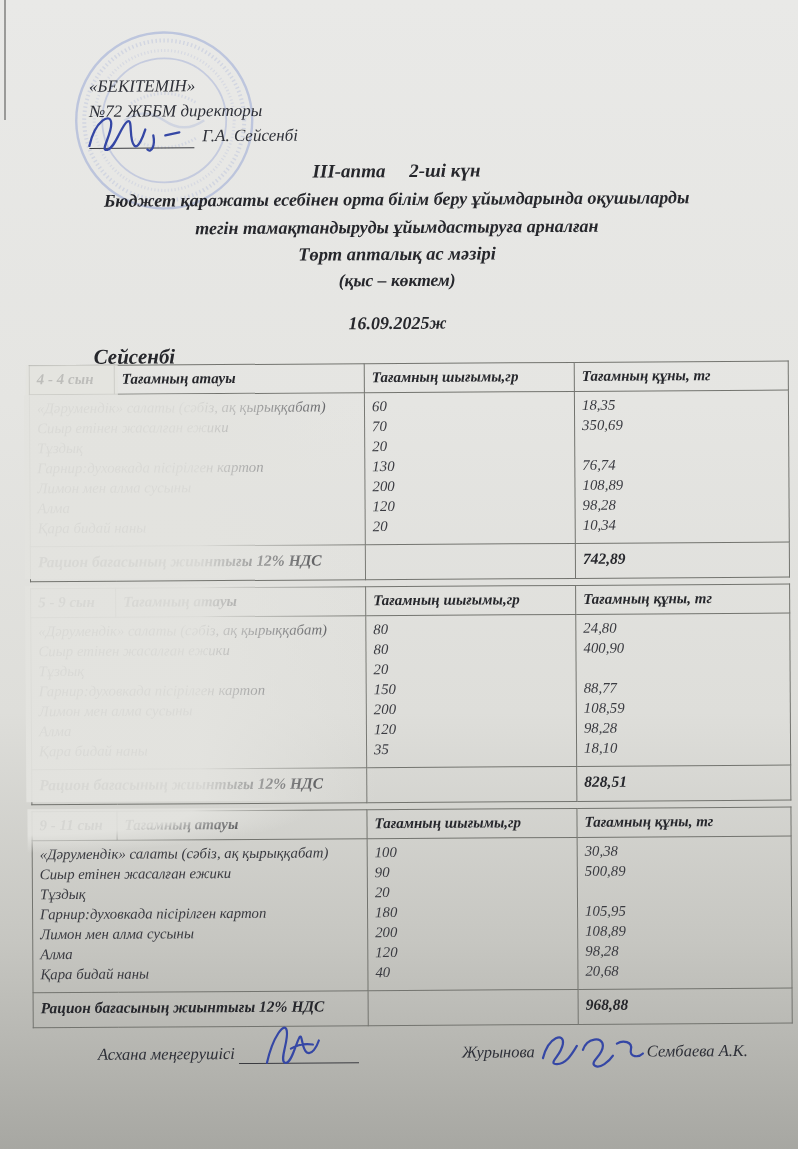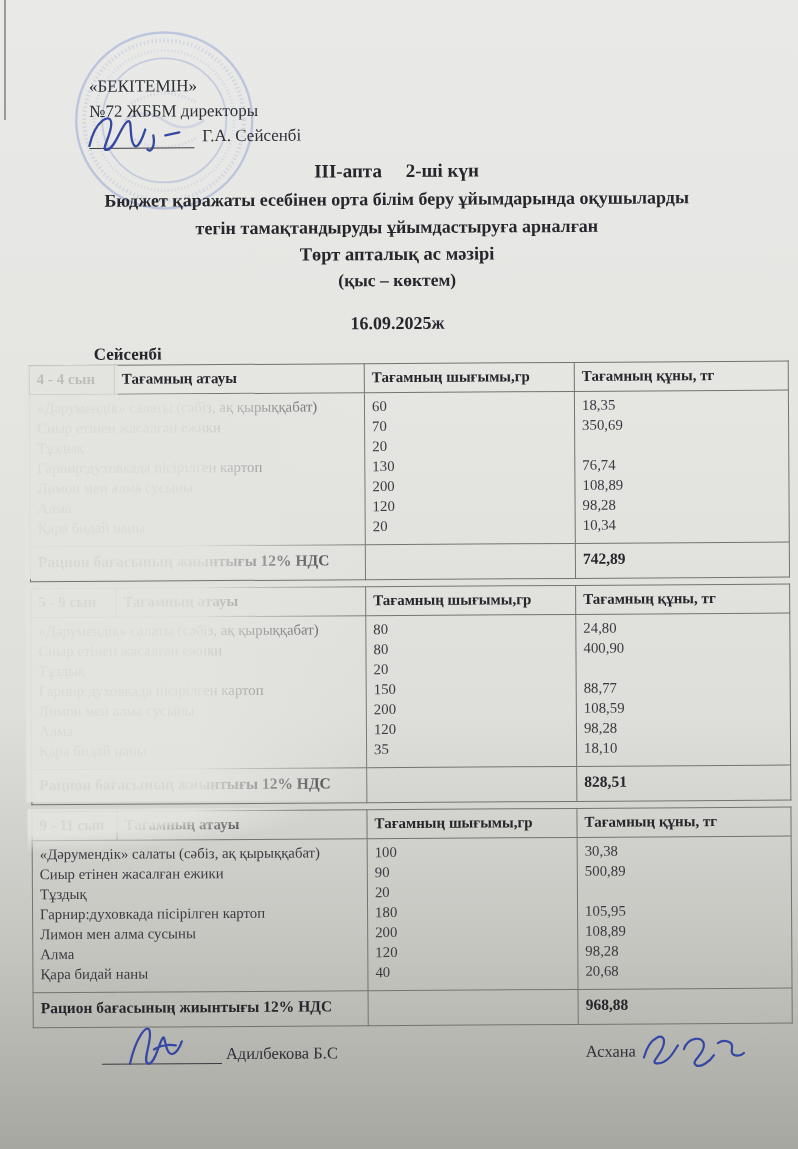--- a/index.html
+++ b/index.html
@@ -4,20 +4,21 @@
 <style>
   html,body{margin:0;padding:0;}
   body{
     width:798px;height:1149px;overflow:hidden;
     font-family:"Liberation Serif", serif;
     background:#b9b9b4;
   }
   .photo{
     position:relative;width:798px;height:1149px;overflow:hidden;
     background:linear-gradient(180deg,#e9e9e7 0%,#e5e5e2 35%,#dededa 62%,#c6c6c1 82%,#a7a7a2 100%);
+    font-style:italic;
   }
   .photo::before{ 
     content:"";position:absolute;left:4px;top:0;width:2px;height:120px;
     background:rgba(60,60,58,.45);filter:blur(.5px);
   }
   .content{position:absolute;inset:0;transform:rotate(-0.35deg);color:#33343a;}
 
   
   .stamp{position:absolute;left:72px;top:24px;width:190px;height:190px;opacity:.55;pointer-events:none;}
 
@@ -27,21 +28,21 @@
   .sig-slot{position:relative;width:105px;border-bottom:1.6px solid #3a3b40;height:22px;margin-right:8px;}
   .sig-slot svg{position:absolute;left:-8px;bottom:-10px;}
 
   
   .title-block{position:absolute;left:0;top:160px;width:100%;text-align:center;font-weight:bold;color:#26272c;}
   .title-block .t1{font-size:19px;white-space:pre-wrap;}
   .title-block .t2,.title-block .t3{font-size:18px;margin-top:7px;}
   .title-block .t4{font-size:18.5px;margin-top:6px;}
   .title-block .t5{font-size:17.5px;margin-top:5px;}
   .date-line{position:absolute;left:0;top:313px;width:100%;text-align:center;font-weight:bold;font-size:18px;color:#26272c;}
-  .weekday{position:absolute;left:95px;top:343px;font-weight:bold;font-size:17px;color:#26272c;}
+  .weekday{position:absolute;left:95px;top:343px;font-weight:bold;font-size:21px;color:#26272c;}
 
   
   .tables-wrap{position:absolute;left:30px;top:363px;width:760px;}
   .twrap{position:relative;margin-bottom:6px;}
   table.menu{border-collapse:collapse;width:100%;table-layout:fixed;}
   table.menu th, table.menu td{border:1px solid #73746f;}
   table.menu th{
     text-align:left;font-size:15px;font-weight:bold;color:#26272c;
     padding:5px 7px 6px 7px;
   }
@@ -271,29 +272,30 @@
             <td>968,88</td>
           </tr>
         </tbody>
           </table>
         <div class="wash wash-t3"></div>
       </div>
 
     </div>
 
     <div class="footer">
+      <span>Асхана меңгерушісі</span>
       <span class="fs1">
         <svg width="80" height="52" viewBox="0 0 80 52">
           <path class="ink" stroke-width="2.2" d="M10 44 C 16 18, 28 2, 30 12 C 32 22, 22 42, 28 44 C 34 46, 38 28, 42 20 C 46 12, 44 30, 50 34 C 55 37, 60 28, 62 22 M34 30 q 10 -6 22 -4"></path>
         </svg>
       </span>
-      <span>Адилбекова Б.С</span>
       <span class="gap"></span>
-      <span>Асхана</span>
+      <span>Журынова</span>
       <span class="fs2">
         <svg width="108" height="50" viewBox="0 0 108 50">
           <path class="ink" stroke-width="2.2" d="M6 34 C 12 12, 28 8, 26 20 C 24 32, 10 40, 20 40 C 30 40, 36 28, 40 22 M46 26 c 4 -12, 20 -14, 20 -4 c 0 10, -14 16, -8 20 c 5 3, 14 -4, 18 -10 M80 20 c 6 -4, 16 -2, 14 6 c -2 8, 8 8, 12 4"></path>
         </svg>
       </span>
+      <span>Сембаева А.К.</span>
     </div>
 
   </div>
 </div>
 
 </body></html>

